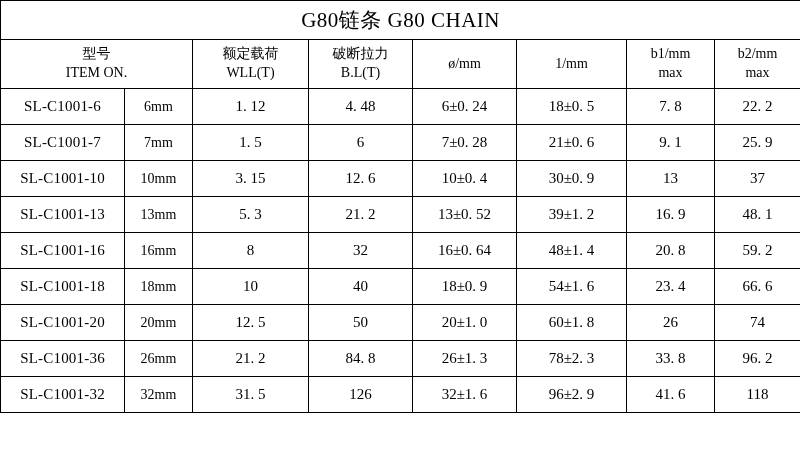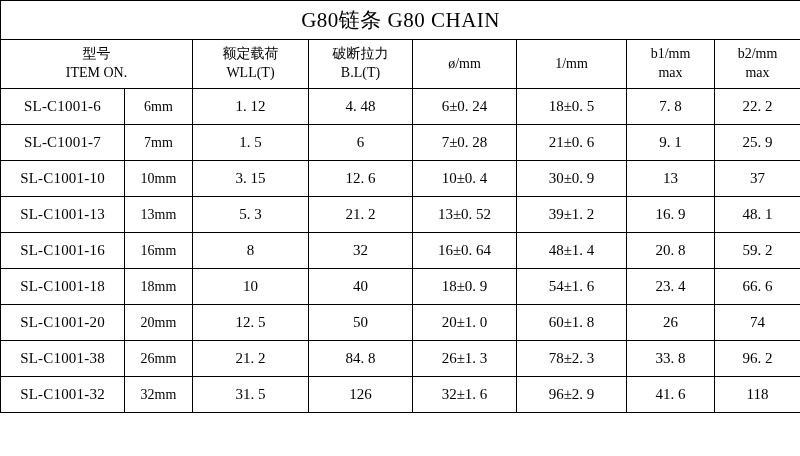--- a/index.html
+++ b/index.html
@@ -187,21 +187,21 @@
           <td class="model">SL-C1001-20</td>
           <td class="size">20mm</td>
           <td>12. 5</td>
           <td>50</td>
           <td>20±1. 0</td>
           <td>60±1. 8</td>
           <td>26</td>
           <td>74</td>
         </tr>
         <tr>
-          <td class="model">SL-C1001-38</td>
+          <td class="model">SL-C1001-36</td>
           <td class="size">26mm</td>
           <td>21. 2</td>
           <td>84. 8</td>
           <td>26±1. 3</td>
           <td>78±2. 3</td>
           <td>33. 8</td>
           <td>96. 2</td>
         </tr>
         <tr>
           <td class="model">SL-C1001-32</td>

